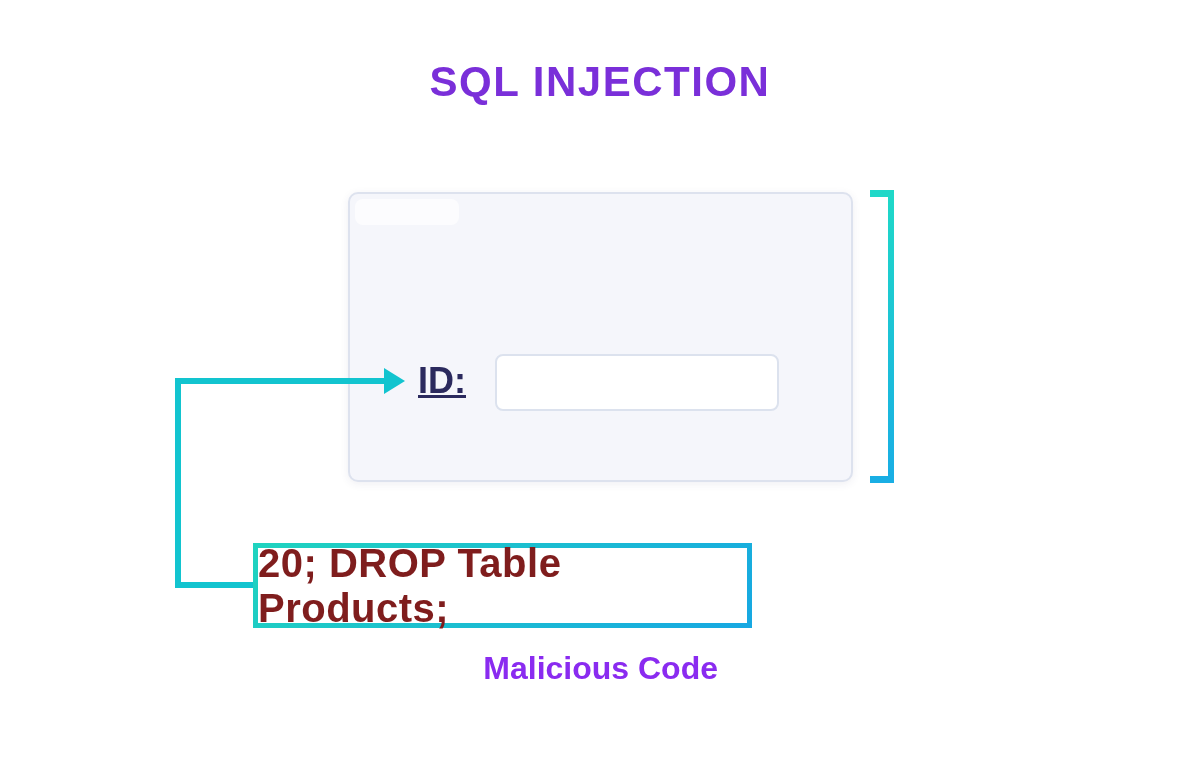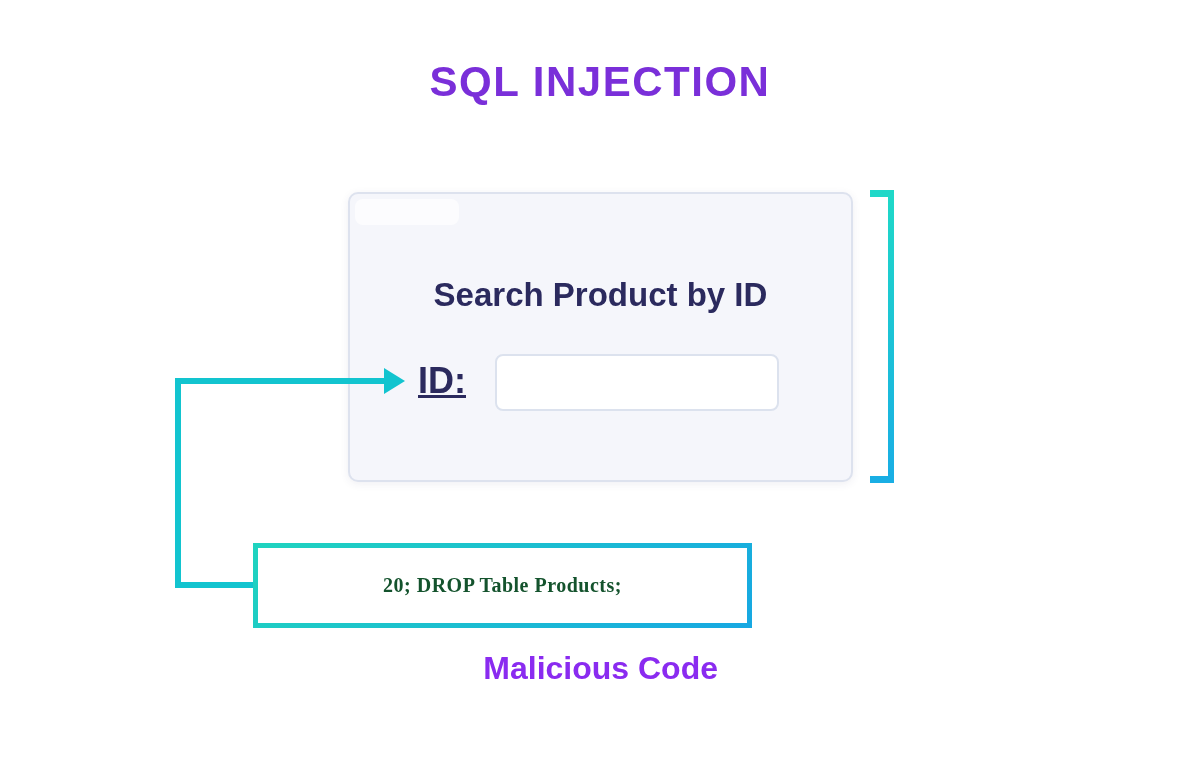--- a/index.html
+++ b/index.html
@@ -72,24 +72,23 @@
 
   
   .code-box {
     position: absolute; left: 253px; top: 543px;
     width: 499px; height: 85px;
     border: 5px solid;
     border-image: linear-gradient(135deg, #1fd3bf, #17a8e2) 1;
     display: flex; align-items: center; justify-content: center;
   }
   .code-text {
-    font-size: 20px; font-weight: 700;
-    color: #14532d;
+    font-size: 40px; font-weight: 700;
+    color: #7f1d1d;
     letter-spacing: 0.5px;
-    font-family: Liberation Serif, serif;
   }
   .malicious-label {
     position: absolute; left: 253px; top: 650px; width: 465px;
     text-align: right;
     font-size: 32px; font-weight: 800;
     color: #8a2bf0;
   }
 
   
   .result-bracket {
@@ -113,21 +112,20 @@
 </style>
 </head>
 <body>
 
 <div class="stage">
 
   <div class="diagram-title">SQL INJECTION</div>
 
   <div class="card">
     <div class="ghost-tab"></div>
-    <div class="card-heading">Search Product by ID</div>
     <label class="id-label">ID:</label>
     <input class="id-input" type="text" value="" style="">
   </div>
 
   <div class="conn conn-vertical"></div>
   <div class="conn conn-top"></div>
   <div class="conn conn-bottom"></div>
   <div class="conn-arrowhead"></div>
 
   <div class="code-box">

